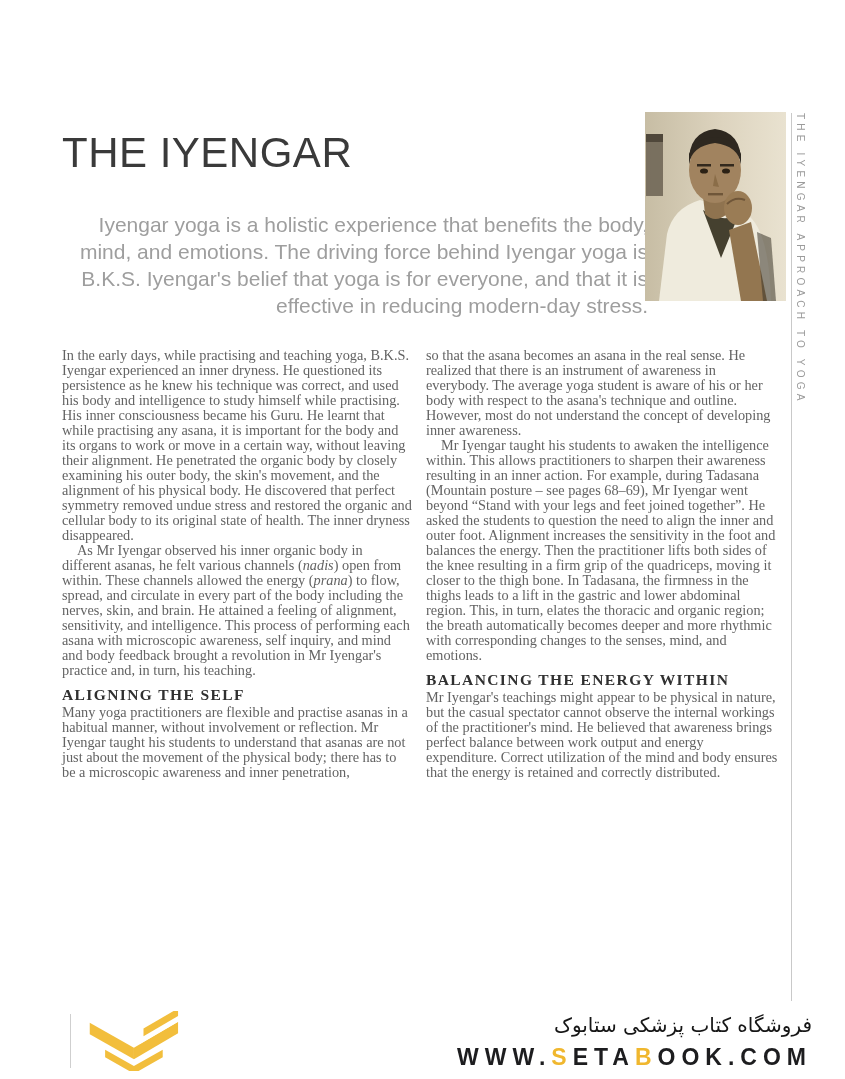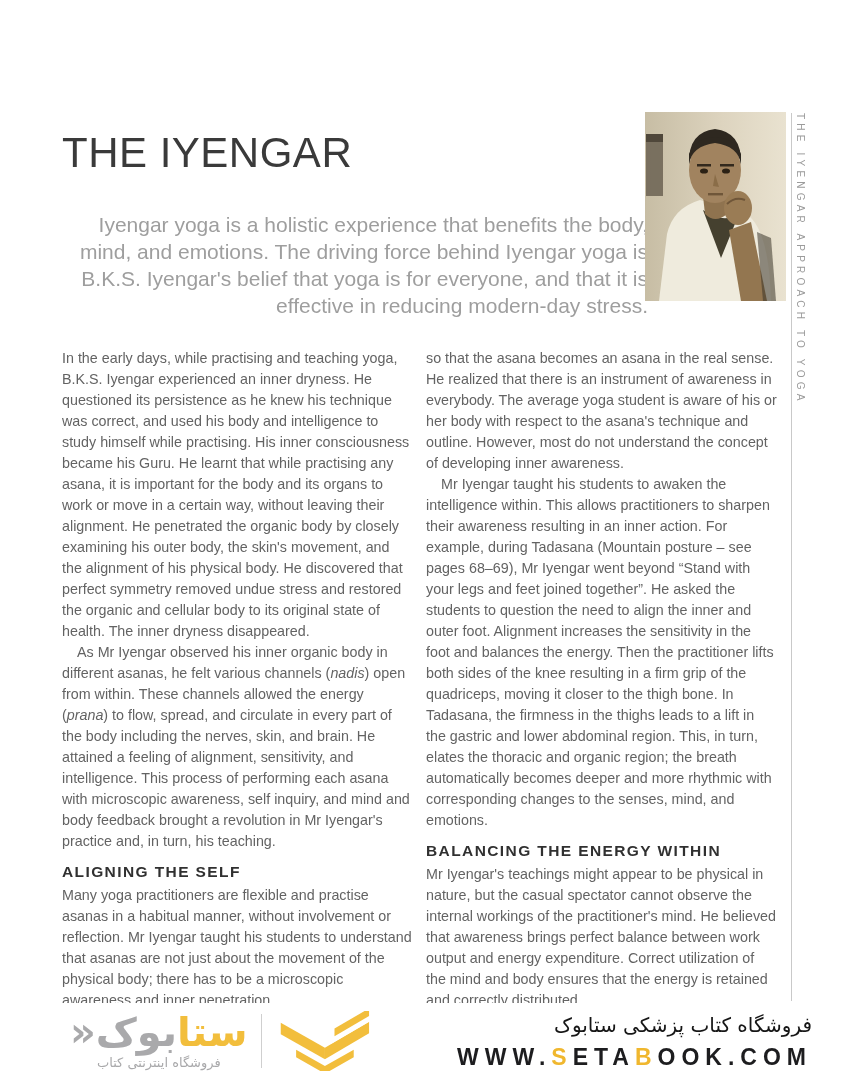--- a/index.html
+++ b/index.html
@@ -16,21 +16,21 @@
   
   .photo{position:absolute;left:645px;top:112px;width:141px;height:189px;display:block;}
 
   
   .side-rule{position:absolute;left:791px;top:113px;width:1px;height:888px;background:#c9c9c9;}
   .side-label{position:absolute;left:795px;top:113px;writing-mode:vertical-rl;
               font-size:10px;letter-spacing:4.2px;color:#9b9b9b;white-space:nowrap;}
 
   
   .columns{position:absolute;left:62px;top:348px;width:716px;display:flex;gap:13px;}
-  .col{color:#636363;font-size:14.3px;line-height:21px;}
+  .col{color:#636363;font-size:14.3px;line-height:15px;font-family:Liberation Serif, serif;}
   .col-left{width:351px;}
   .col-right{width:352px;}
   .body-p{margin:0;}
   .body-p.indent{text-indent:15px;}
   .col-heading{margin:9px 0 3px 0;font-size:15.5px;letter-spacing:1.4px;
                font-weight:700;color:#303030;}
 
   
   .caption-band{position:absolute;left:33px;top:931px;width:777px;height:67px;
                 background:linear-gradient(#f7f7f7,#e7e7e7);}
@@ -116,26 +116,20 @@
         <p class="body-p"><span>so that the asana becomes an asana in the real sense. He realized that there is an instrument of awareness in everybody. The average yoga student is aware of his or her body with respect to the asana's technique and outline. However, most do not understand the concept of developing inner awareness.</span></p>
         <p class="body-p indent"><span>Mr Iyengar taught his students to awaken the intelligence within. This allows practitioners to sharpen their awareness resulting in an inner action. For example, during Tadasana (Mountain posture – see pages 68–69), Mr Iyengar went beyond “Stand with your legs and feet joined together”. He asked the students to question the need to align the inner and outer foot. Alignment increases the sensitivity in the foot and balances the energy. Then the practitioner lifts both sides of the knee resulting in a firm grip of the quadriceps, moving it closer to the thigh bone. In Tadasana, the firmness in the thighs leads to a lift in the gastric and lower abdominal region. This, in turn, elates the thoracic and organic region; the breath automatically becomes deeper and more rhythmic with corresponding changes to the senses, mind, and emotions.</span></p>
         <h3 class="col-heading">BALANCING THE ENERGY WITHIN</h3>
         <p class="body-p"><span>Mr Iyengar's teachings might appear to be physical in nature, but the casual spectator cannot observe the internal workings of the practitioner's mind. He believed that awareness brings perfect balance between work output and energy expenditure. Correct utilization of the mind and body ensures that the energy is retained and correctly distributed.</span></p>
       </div>
   </div>
 
 
   <div class="footer">
     <div class="brand">
-      <div class="brand-text">
-        <div class="brand-wordmark">
-          <span class="brand-yellow">ستا</span><span class="brand-gray">بوک</span><span class="brand-gray">«</span>
-        </div>
-        <div class="brand-subtitle">فروشگاه اینترنتی کتاب</div>
-      </div>
       <div class="brand-divider"></div>
       <svg width="96" height="60" viewBox="0 0 100 62">
         <path d="M6,12 L52,38 L52,50 L6,24 Z" fill="#f2be3c"></path>
         <path d="M52,38 L98,11 L98,23 L52,50 Z" fill="#f2be3c"></path>
         <path d="M58,27 L100,3 L100,10 L58,34 Z" fill="#ffffff"></path>
         <path d="M62,18 L98,-3 L98,5 L62,26 Z" fill="#f2be3c"></path>
         <path d="M22,40 L52,57 L82,40 L82,48 L52,65 L22,48 Z" fill="#f2be3c"></path>
       </svg>
     </div>
     <div class="footer-right">

